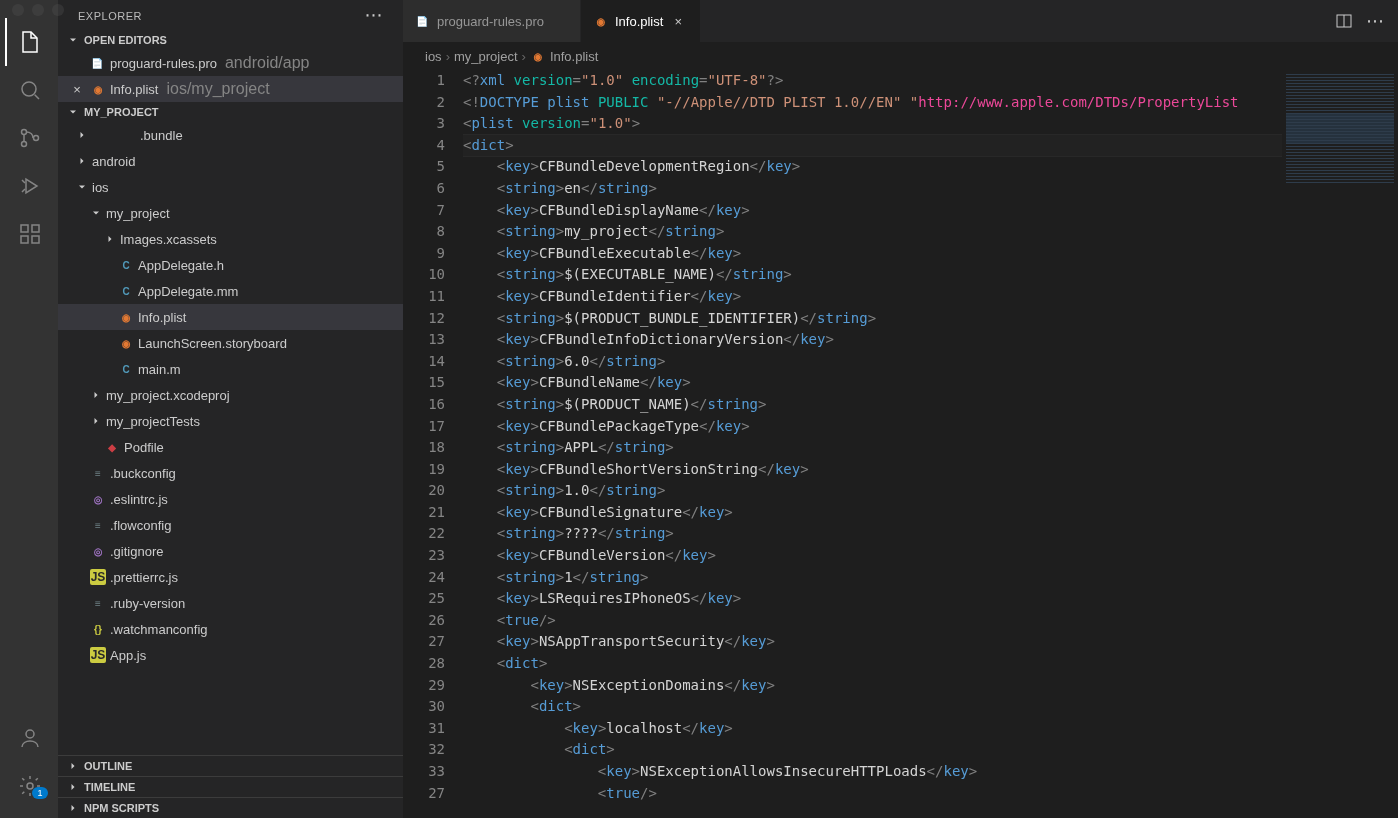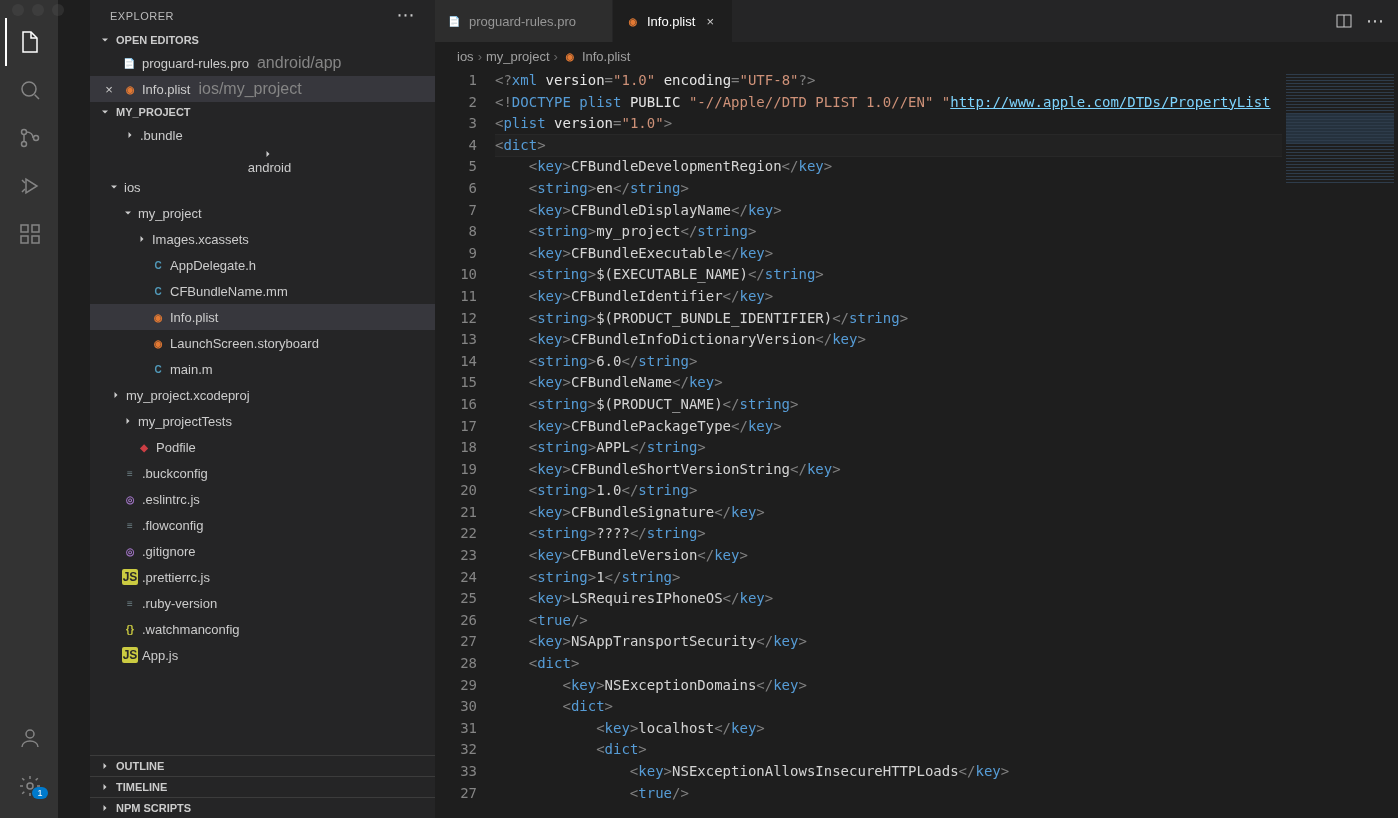--- a/index.html
+++ b/index.html
@@ -6,21 +6,21 @@
 body { font-family: -apple-system, BlinkMacSystemFont, "Segoe UI", sans-serif; background: #1e1e1e; color: #cccccc; overflow: hidden; height: 100vh; font-size: 13px; }
 .app { display: flex; height: 818px; width: 1398px; }
 .titlebar-dots { position: absolute; top: 4px; left: 12px; display: flex; gap: 8px; opacity: 0.3; }
 .dot { width: 12px; height: 12px; border-radius: 50%; background: #555; }
 .activity-bar { width: 58px; background: #333333; display: flex; flex-direction: column; align-items: center; padding-top: 18px; }
 .activity-icon { width: 48px; height: 48px; display: flex; align-items: center; justify-content: center; color: #858585; cursor: pointer; border-left: 2px solid transparent; }
 .activity-icon.active { color: #ffffff; border-left: 2px solid #ffffff; }
 .activity-icon svg { width: 24px; height: 24px; }
 .activity-bottom { margin-top: auto; margin-bottom: 8px; }
 .badge { position: absolute; background: #007acc; color: #fff; border-radius: 10px; font-size: 9px; padding: 1px 5px; margin-left: 20px; margin-top: 14px; }
-.sidebar { width: 345px; background: #252526; display: flex; flex-direction: column; overflow: hidden; margin-left: 32px; }
+.sidebar { width: 345px; background: #252526; display: flex; flex-direction: column; overflow: hidden; }
 .sidebar-header { display: flex; justify-content: space-between; padding: 10px 20px 8px; font-size: 11px; color: #bbbbbb; letter-spacing: 0.5px; }
 .sidebar-header-actions { color: #cccccc; cursor: pointer; font-size: 18px; line-height: 10px; }
 .section-header { display: flex; align-items: flex-start; padding: 4px 8px; font-size: 11px; font-weight: 700; color: #cccccc; cursor: pointer; text-transform: uppercase; }
 .section-header .chev { margin-right: 4px; width: 14px; display: inline-flex; }
 .tree { overflow-y: auto; flex: 1; }
 .tree-item { display: flex; align-items: center; height: 26px; padding-right: 8px; cursor: pointer; white-space: nowrap; color: #cccccc; }
 .tree-item.selected { background: #37373d; }
 .tree-item.editor-open { display: flex; align-items: center; }
 .tree-item .label { margin-left: 4px; }
 .tree-item .desc { color: #858585; margin-left: 8px; font-size: 16px; }
@@ -46,23 +46,23 @@
 .tabs-actions svg { width: 16px; height: 16px; cursor: pointer; }
 .breadcrumb { display: flex; align-items: center; gap: 4px; padding: 6px 22px; color: #a0a0a0; font-size: 13px; }
 .breadcrumb .sep { color: #666; }
 .editor-wrap { flex: 1; display: flex; overflow: hidden; position: relative; }
 .gutter { width: 60px; text-align: right; padding-right: 18px; color: #858585; font-family: Menlo, Consolas, monospace; font-size: 14px; line-height: 21.6px; padding-top: 0; }
 .code { flex: 1; font-family: Menlo, Consolas, monospace; font-size: 14px; line-height: 21.6px; white-space: pre; color: #d4d4d4; position: relative; overflow: hidden; }
 .code .line { height: 21.6px; }
 .code .line.current { background: rgba(255,255,255,0.02); outline: 1px solid #282828; }
 .t-gray { color: #808080; }
 .t-blue { color: #569cd6; }
-.t-attr { color: #e5e5e5; }
+.t-attr { color: #14b8a6; }
 .t-str { color: #ce9178; }
-.t-url { color: #7dd3fc; text-decoration: underline; }
+.t-url { color: #ec4899; }
 .minimap { width: 116px; background: #1e1e1e; padding: 4px; }
 .minimap-content { width: 100%; height: 110px; background: repeating-linear-gradient(to bottom, #3a5169 0px, #3a5169 1px, transparent 1px, transparent 3px), repeating-linear-gradient(to bottom, transparent 0px, transparent 40px, #2a3f52 40px, #2a3f52 70px); opacity: 0.6; }
 .outline-row { border-top: 1px solid #3c3c3c; }
 </style>
 </head>
 <body>
 
 <div class="titlebar-dots">
   <div class="dot"></div>
   <div class="dot"></div>
@@ -151,29 +151,29 @@
       </div>
     <div class="section-header">
       <span class="chev">
           <svg viewBox="0 0 16 16" fill="currentColor">
             <path d="M4 6l4 4 4-4z"></path>
           </svg>
         </span>
       <span>MY_PROJECT</span>
     </div>
     <div class="tree" id="file-tree">
-        <div class="tree-item" style="padding-left: 34px;">
+        <div class="tree-item" style="padding-left: 18px; gap: 48px;">
           <span class="chev">
             <svg viewBox="0 0 16 16" fill="currentColor">
               <path d="M6 4l4 4-4 4z"></path>
             </svg>
           </span>
           <span class="label">.bundle</span>
         </div>
-        <div class="tree-item" style="padding-left: 18px; flex-direction: column;">
+        <div class="tree-item" style="padding-left: 18px;">
           <span class="chev">
             <svg viewBox="0 0 16 16" fill="currentColor">
               <path d="M6 4l4 4-4 4z"></path>
             </svg>
           </span>
           <span class="label">android</span>
         </div>
         <div class="tree-item" style="padding-left: 18px;">
           <span class="chev">
             <svg viewBox="0 0 16 16" fill="currentColor">
@@ -199,38 +199,38 @@
           <span class="label">Images.xcassets</span>
         </div>
         <div class="tree-item" style="padding-left: 46px;">
           <span style="width:14px"></span>
           <span class="file-ico c2">C</span>
           <span class="label">AppDelegate.h</span>
         </div>
         <div class="tree-item" style="padding-left: 46px;">
           <span style="width:14px"></span>
           <span class="file-ico c2">C</span>
-          <span class="label">CFBundleName.mm</span>
+          <span class="label">AppDelegate.mm</span>
         </div>
         <div class="tree-item selected" style="padding-left: 46px;">
           <span style="width:14px"></span>
           <span class="file-ico rss">◉</span>
           <span class="label">Info.plist</span>
         </div>
         <div class="tree-item" style="padding-left: 46px;">
           <span style="width:14px"></span>
           <span class="file-ico rss">◉</span>
           <span class="label">LaunchScreen.storyboard</span>
         </div>
         <div class="tree-item" style="padding-left: 46px;">
           <span style="width:14px"></span>
           <span class="file-ico c2">C</span>
           <span class="label">main.m</span>
         </div>
-        <div class="tree-item" style="padding-left: 20px;">
+        <div class="tree-item" style="padding-left: 32px;">
           <span class="chev">
             <svg viewBox="0 0 16 16" fill="currentColor">
               <path d="M6 4l4 4-4 4z"></path>
             </svg>
           </span>
           <span class="label">my_project.xcodeproj</span>
         </div>
         <div class="tree-item" style="padding-left: 32px;">
           <span class="chev">
             <svg viewBox="0 0 16 16" fill="currentColor">

